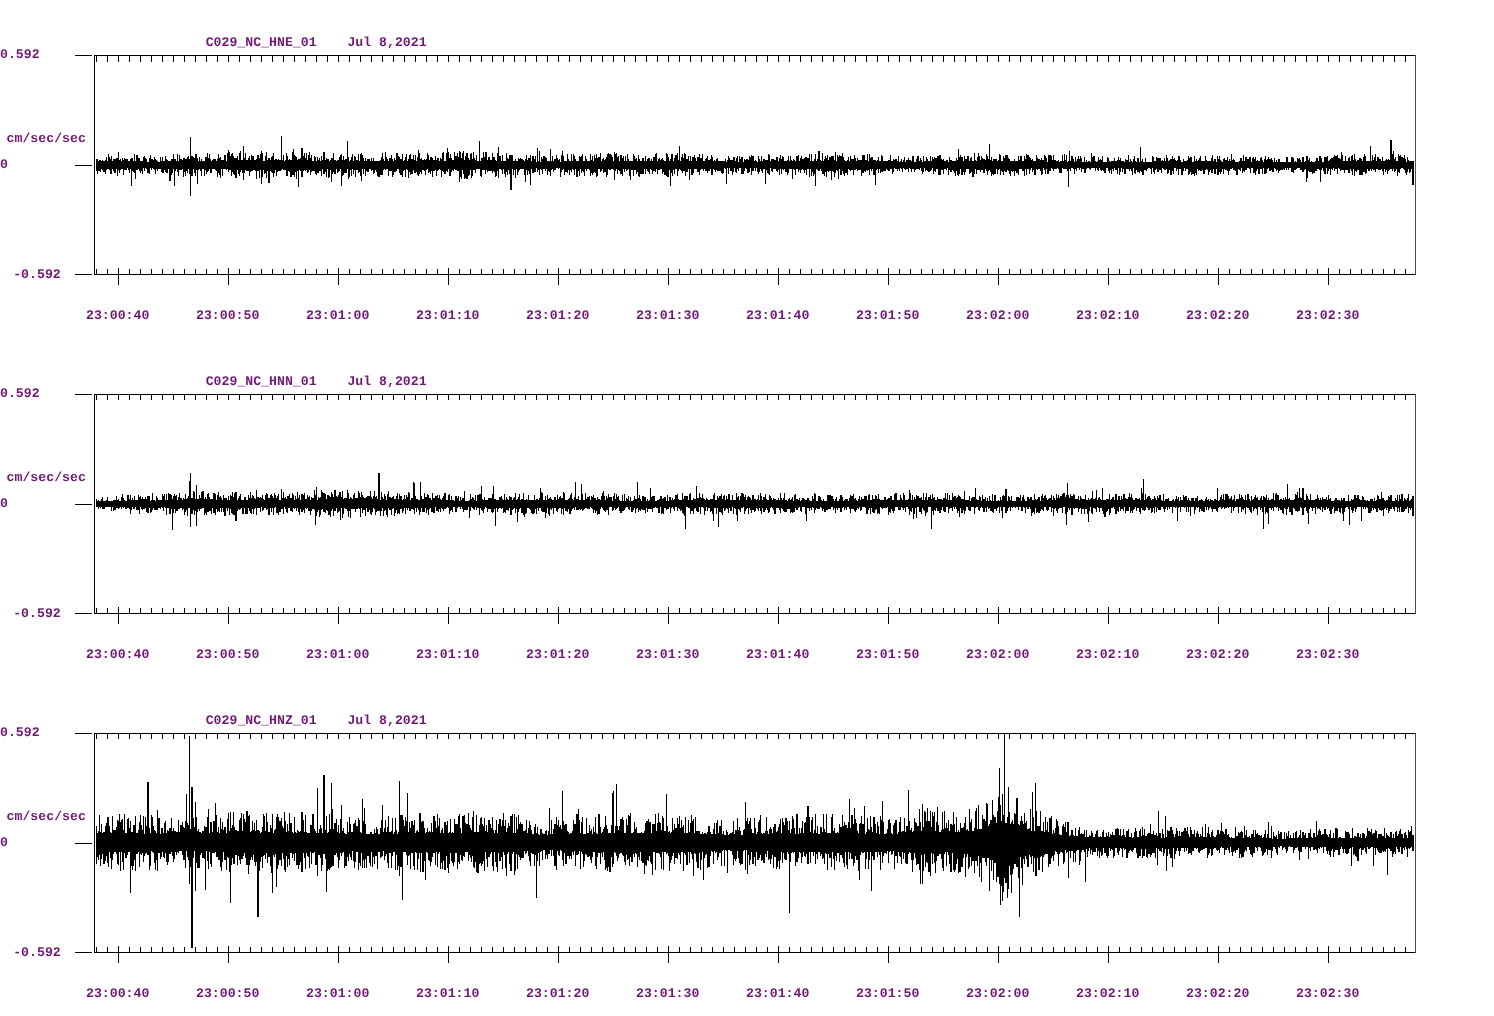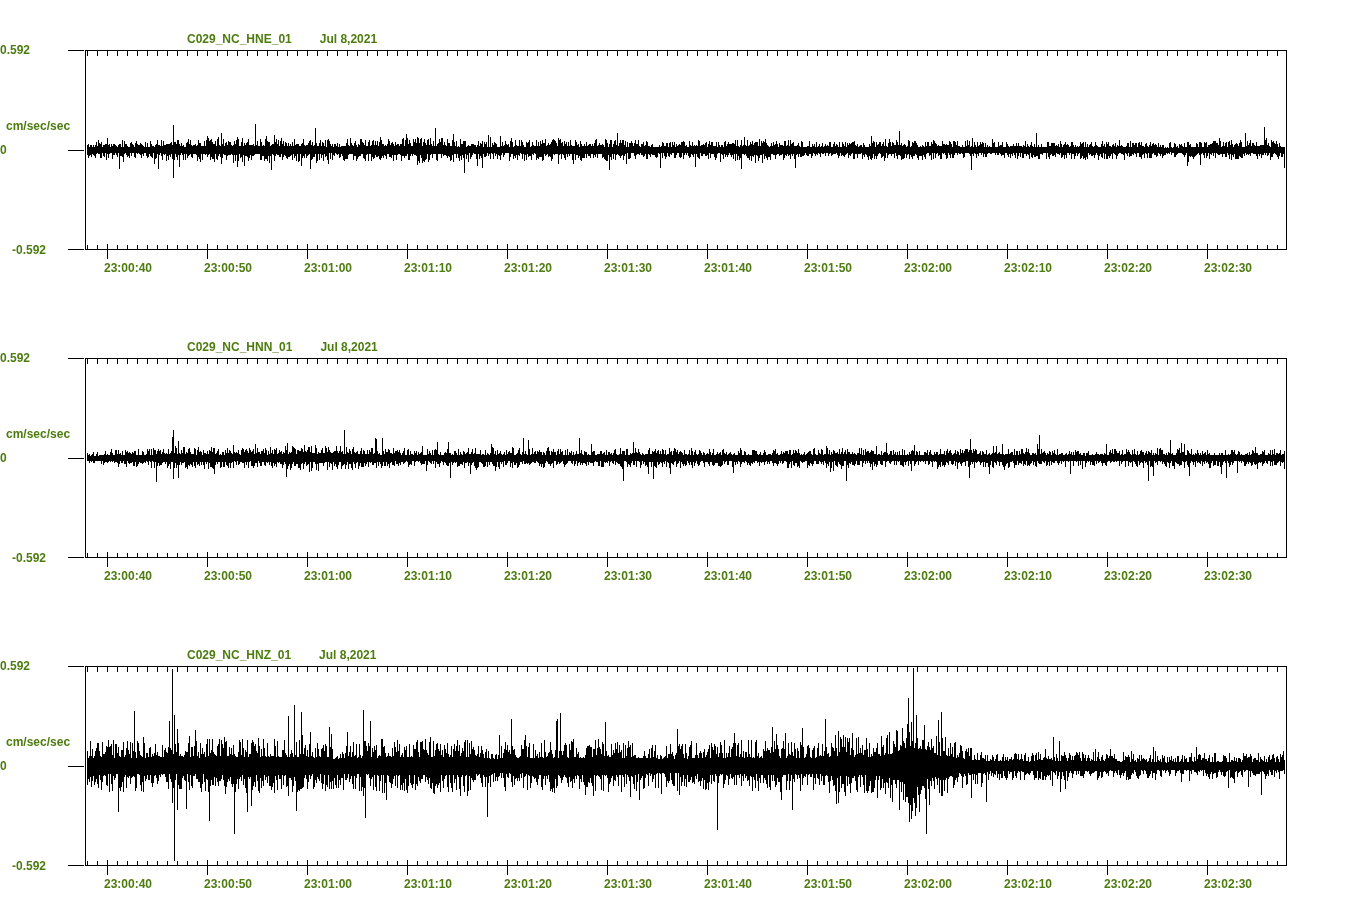--- a/index.html
+++ b/index.html
@@ -1,31 +1,31 @@
 <!DOCTYPE html>
 <html><head>
 <meta charset="utf-8">
 <style>
   html,body{margin:0;padding:0;background:#ffffff;}
   #screen{position:relative;width:1358px;height:924px;background:#ffffff;
-          font-family:Liberation Sans, sans-serif;color:#4d7c0f;overflow:hidden;}
+          font-family:Liberation Mono, monospace;color:#701a75;overflow:hidden;}
   .panel{position:absolute;left:0;width:1358px;height:0;}
   .title{position:absolute;left:187px;top:-18px;font-size:12px;font-weight:bold;line-height:15px;white-space:pre;}
   .title .date{margin-left:28px;}
   .ytick{position:absolute;left:0;width:62px;text-align:left;font-size:12px;font-weight:bold;line-height:14px;}
   .ytick.t0{top:-7px;}
   .ytick.t1{top:93px;}
   .ytick.t2{top:193px;margin-left:12px;}
   .yunit{position:absolute;left:6px;top:69px;font-size:12px;font-weight:bold;line-height:14px;}
   svg.plot{position:absolute;left:67px;top:0;display:block;}
   .frame{fill:none;stroke:#000;stroke-width:1;shape-rendering:crispEdges;}
   .ticks{fill:none;stroke:#000;stroke-width:1;shape-rendering:crispEdges;}
   .trace{fill:none;stroke:#000;stroke-width:1;shape-rendering:crispEdges;}
   .xlabels{position:absolute;left:85px;top:200px;width:1202px;height:30px;}
-  .xlabels span{position:absolute;top:11px;width:90px;margin-left:-45px;text-align:right;
+  .xlabels span{position:absolute;top:30px;width:90px;margin-left:-45px;text-align:center;
                 font-size:12px;font-weight:bold;line-height:15px;white-space:pre;}
 </style>
 </head>
 <body>
 
 <div id="screen">
 
   <section class="panel" style="top:50px">
     <div class="title"><span>C029_NC_HNE_01</span><span class="date">Jul 8,2021</span></div>
     <div class="ytick t0">0.592</div>

